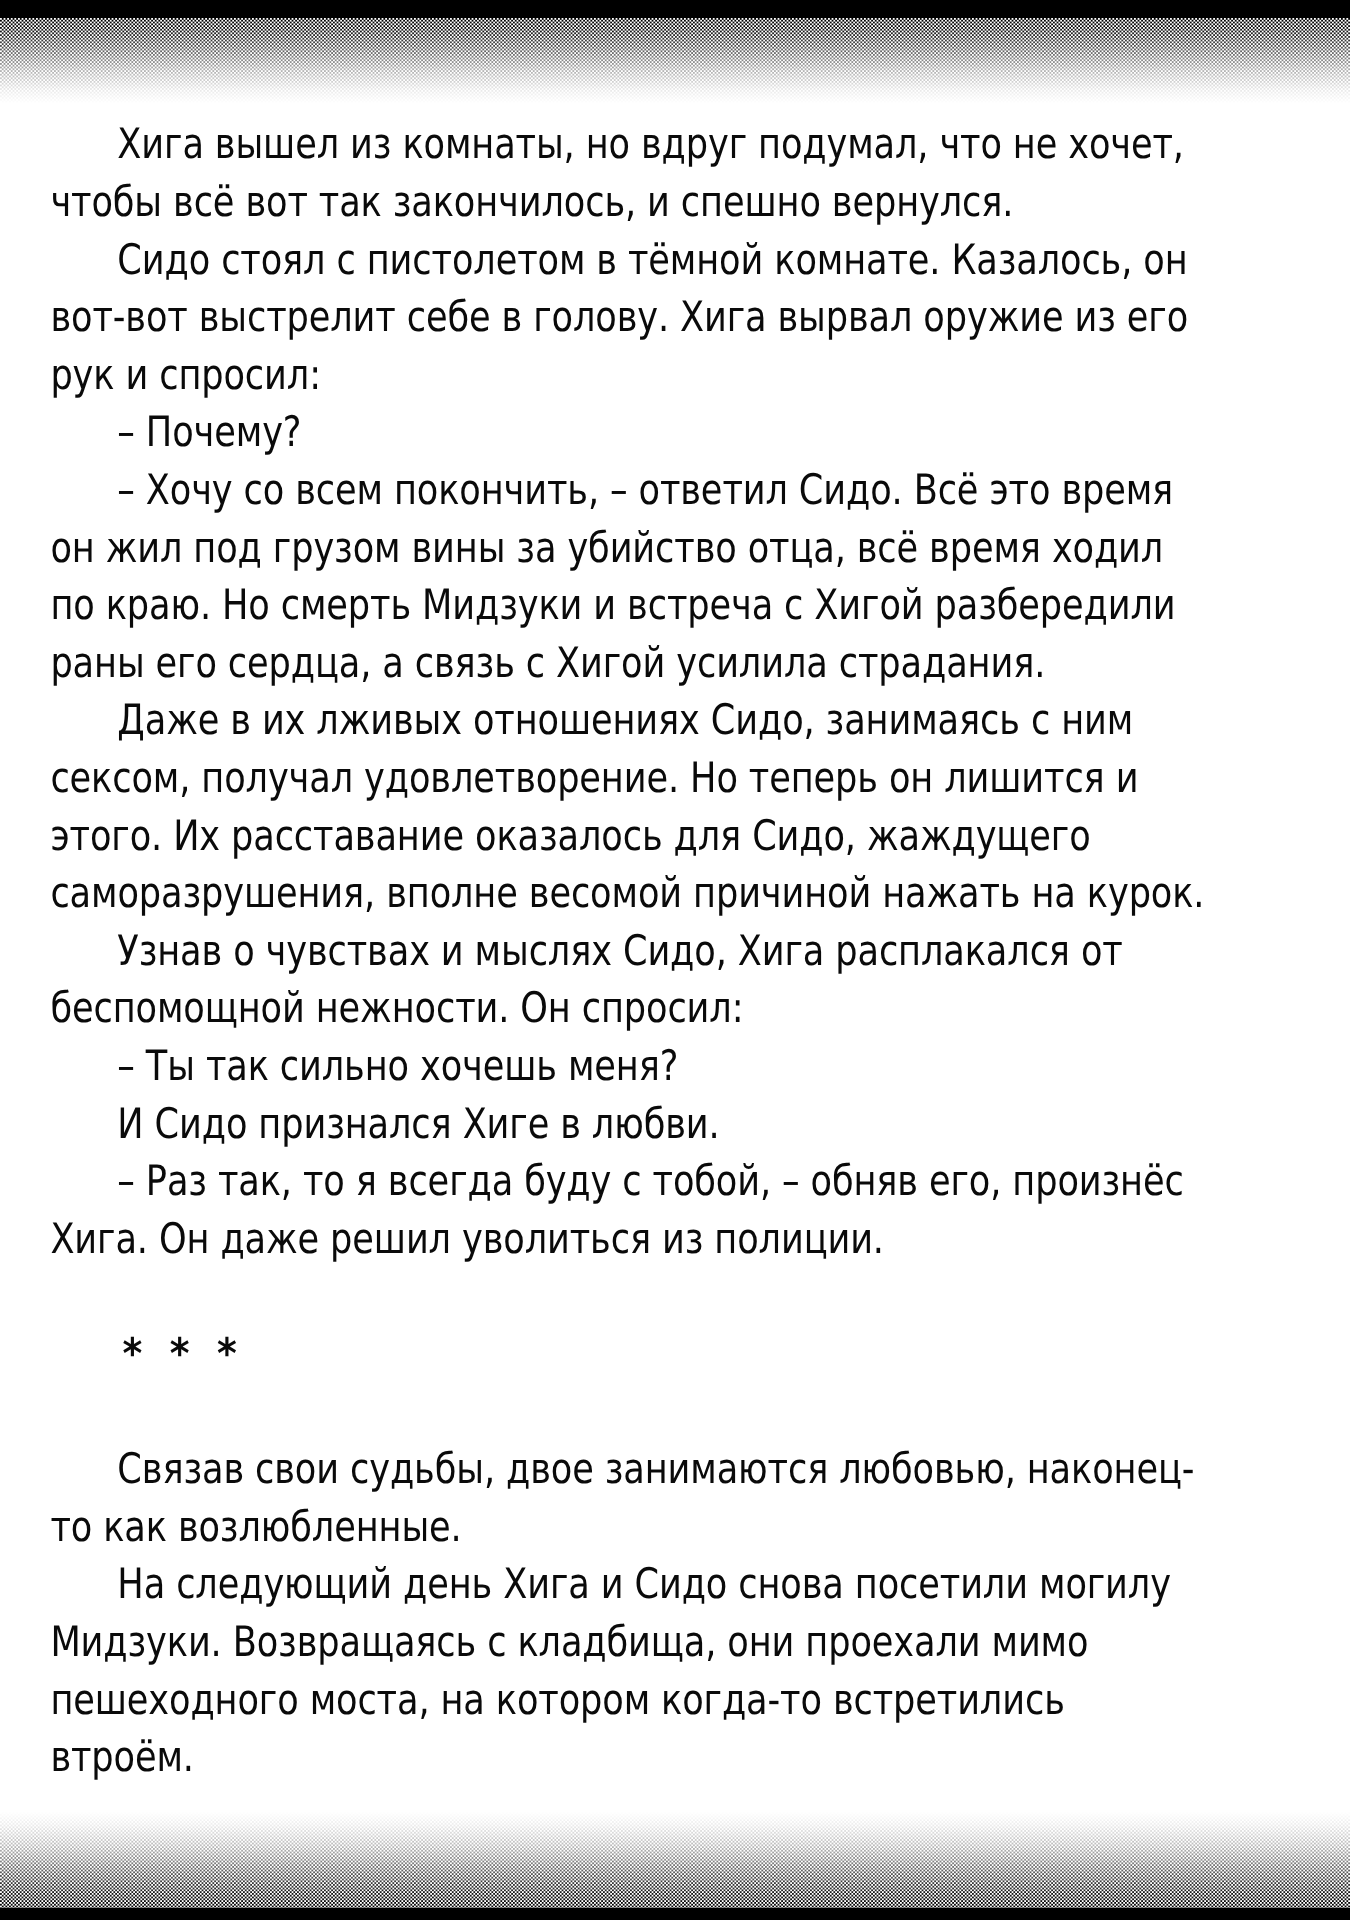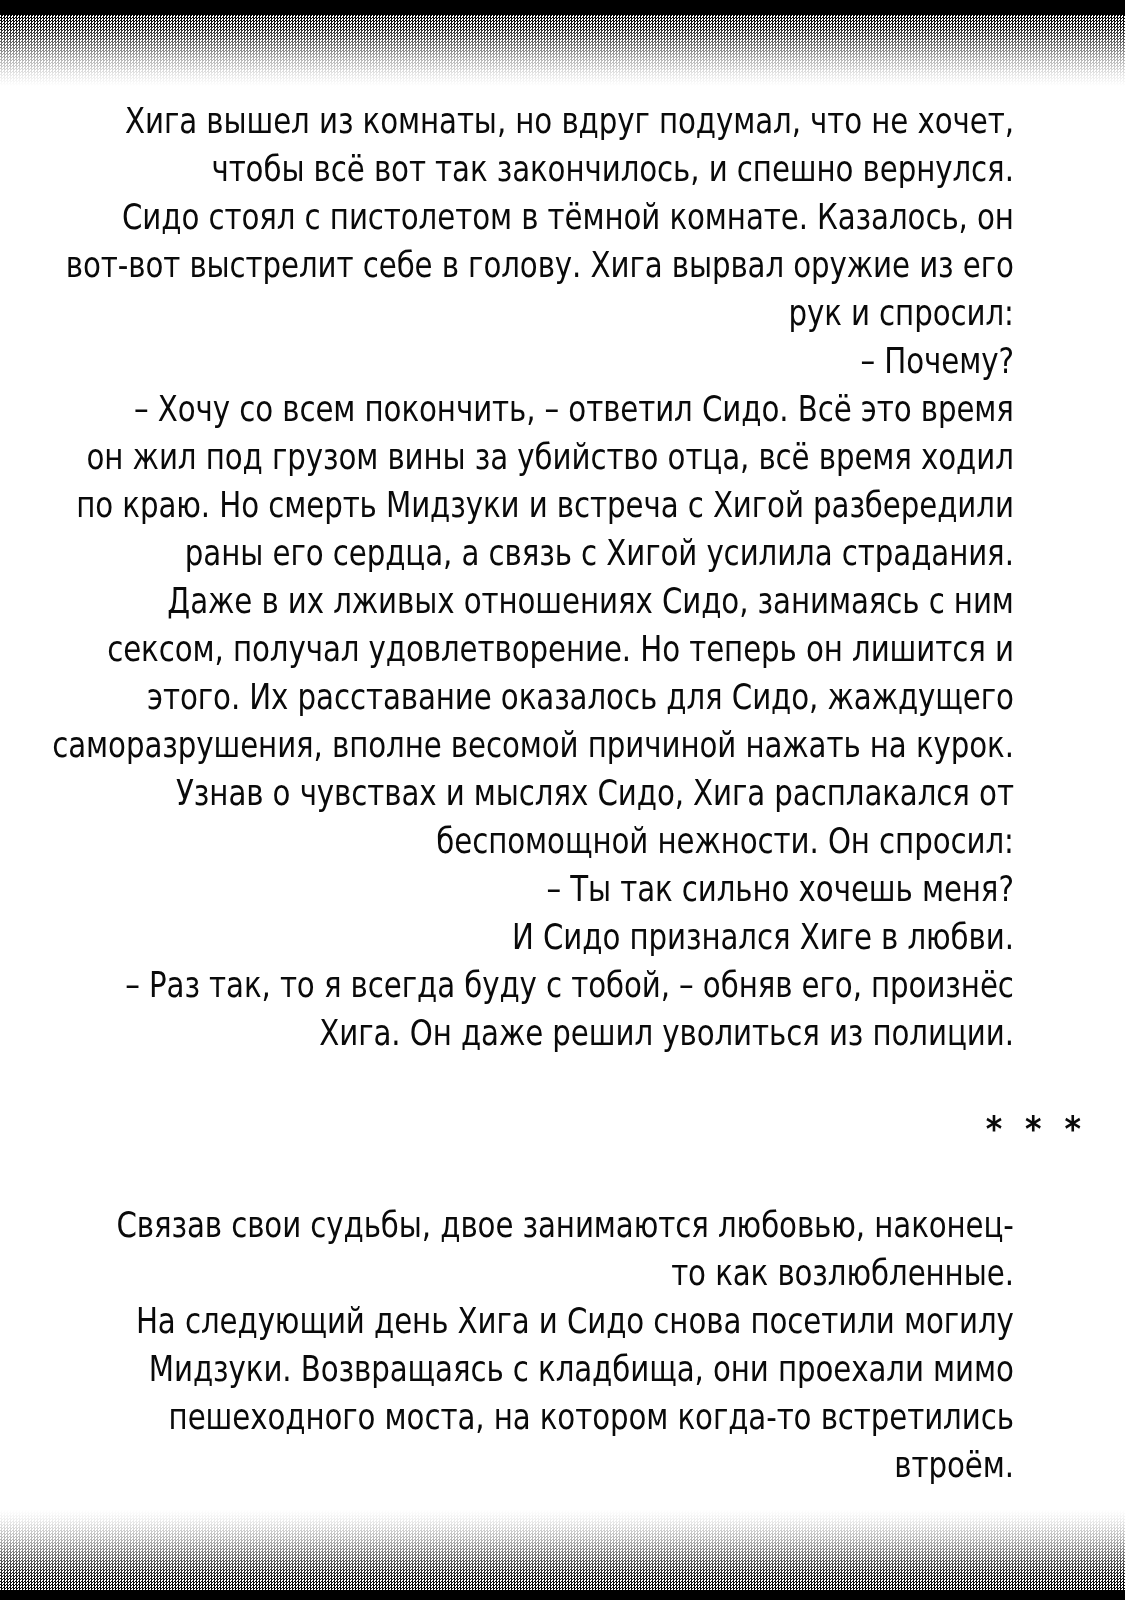--- a/index.html
+++ b/index.html
@@ -8,21 +8,20 @@
     padding: 0;
     background: #ffffff;
   }
   #page {
     position: relative;
     width: 1125px;
     height: 1600px;
     background: #ffffff;
     overflow: hidden;
     font-family: "DejaVu Sans Condensed", "Liberation Sans Narrow", "Liberation Sans", sans-serif;
-    text-align: right;
   }
 
   
   .edge {
     position: absolute;
     left: 0;
     width: 1125px;
     pointer-events: none;
   }
   .edge .solid {

